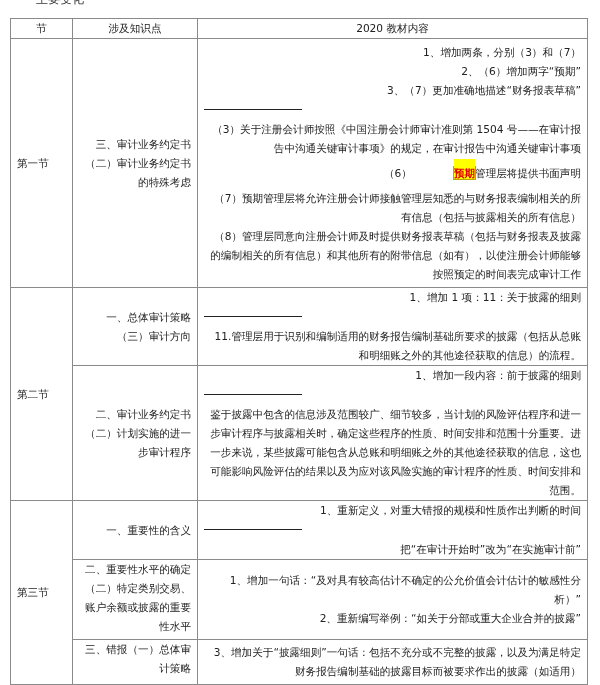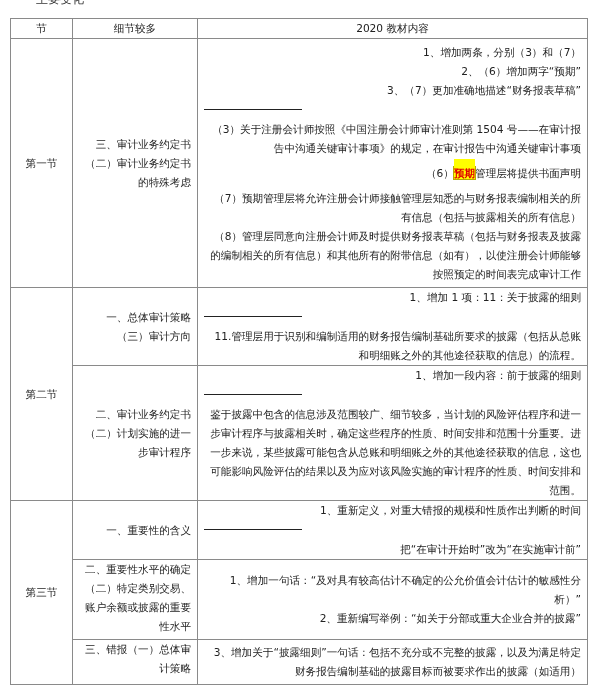--- a/index.html
+++ b/index.html
@@ -26,32 +26,32 @@
     padding: 0 6px;
     word-break: break-all;
   }
   table.changes th {
     font-weight: normal; text-align: center;
     height: 19px; line-height: 19px;
   }
   col.c1 { width: 62px; }
   col.c2 { width: 125px; }
   col.c3 { width: 390px; }
-  td.sec { text-align: center; }
+  td.sec { }
   td.topic { padding: 0 4px 0 6px; }
   td.content { vertical-align: top; padding-top: 1px; padding-bottom: 1px; }
   .line { display: block; text-align: right; }
   .divider {
     display: block; width: 98px; height: 0;
     border-top: 1px solid #222; margin: 9px 0 10px 0;
   }
   .gap { display: block; height: 6px; }
   .hl {
     background: #ffff00; color: #e00000; font-weight: bold;
-    outline: 1px solid #b8a800; position: relative;
+    outline: 1px solid #b8a800; position: relative; margin-left: 42px;
   }
   .hl::before {
     content: ""; position: absolute; left: 0; top: -8px;
     width: 100%; height: 8px; background: #ffff00;
   }
   .indent { padding-left: 6px; }
 </style>
 </head>
 <body>
 
@@ -59,21 +59,21 @@
 
 <table class="changes">
   <colgroup>
       <col class="c1">
       <col class="c2">
       <col class="c3">
     </colgroup>
   <thead>
     <tr>
       <th>节</th>
-      <th>细节较多</th>
+      <th>涉及知识点</th>
       <th>2020 教材内容</th>
     </tr>
   </thead>
   <tbody>
 
     <tr style="height:249px;">
       <td class="sec">第一节</td>
       <td class="topic">
         <span class="line">三、审计业务约定书</span>
         <span class="line">（二）审计业务约定书的特殊考虑</span>

